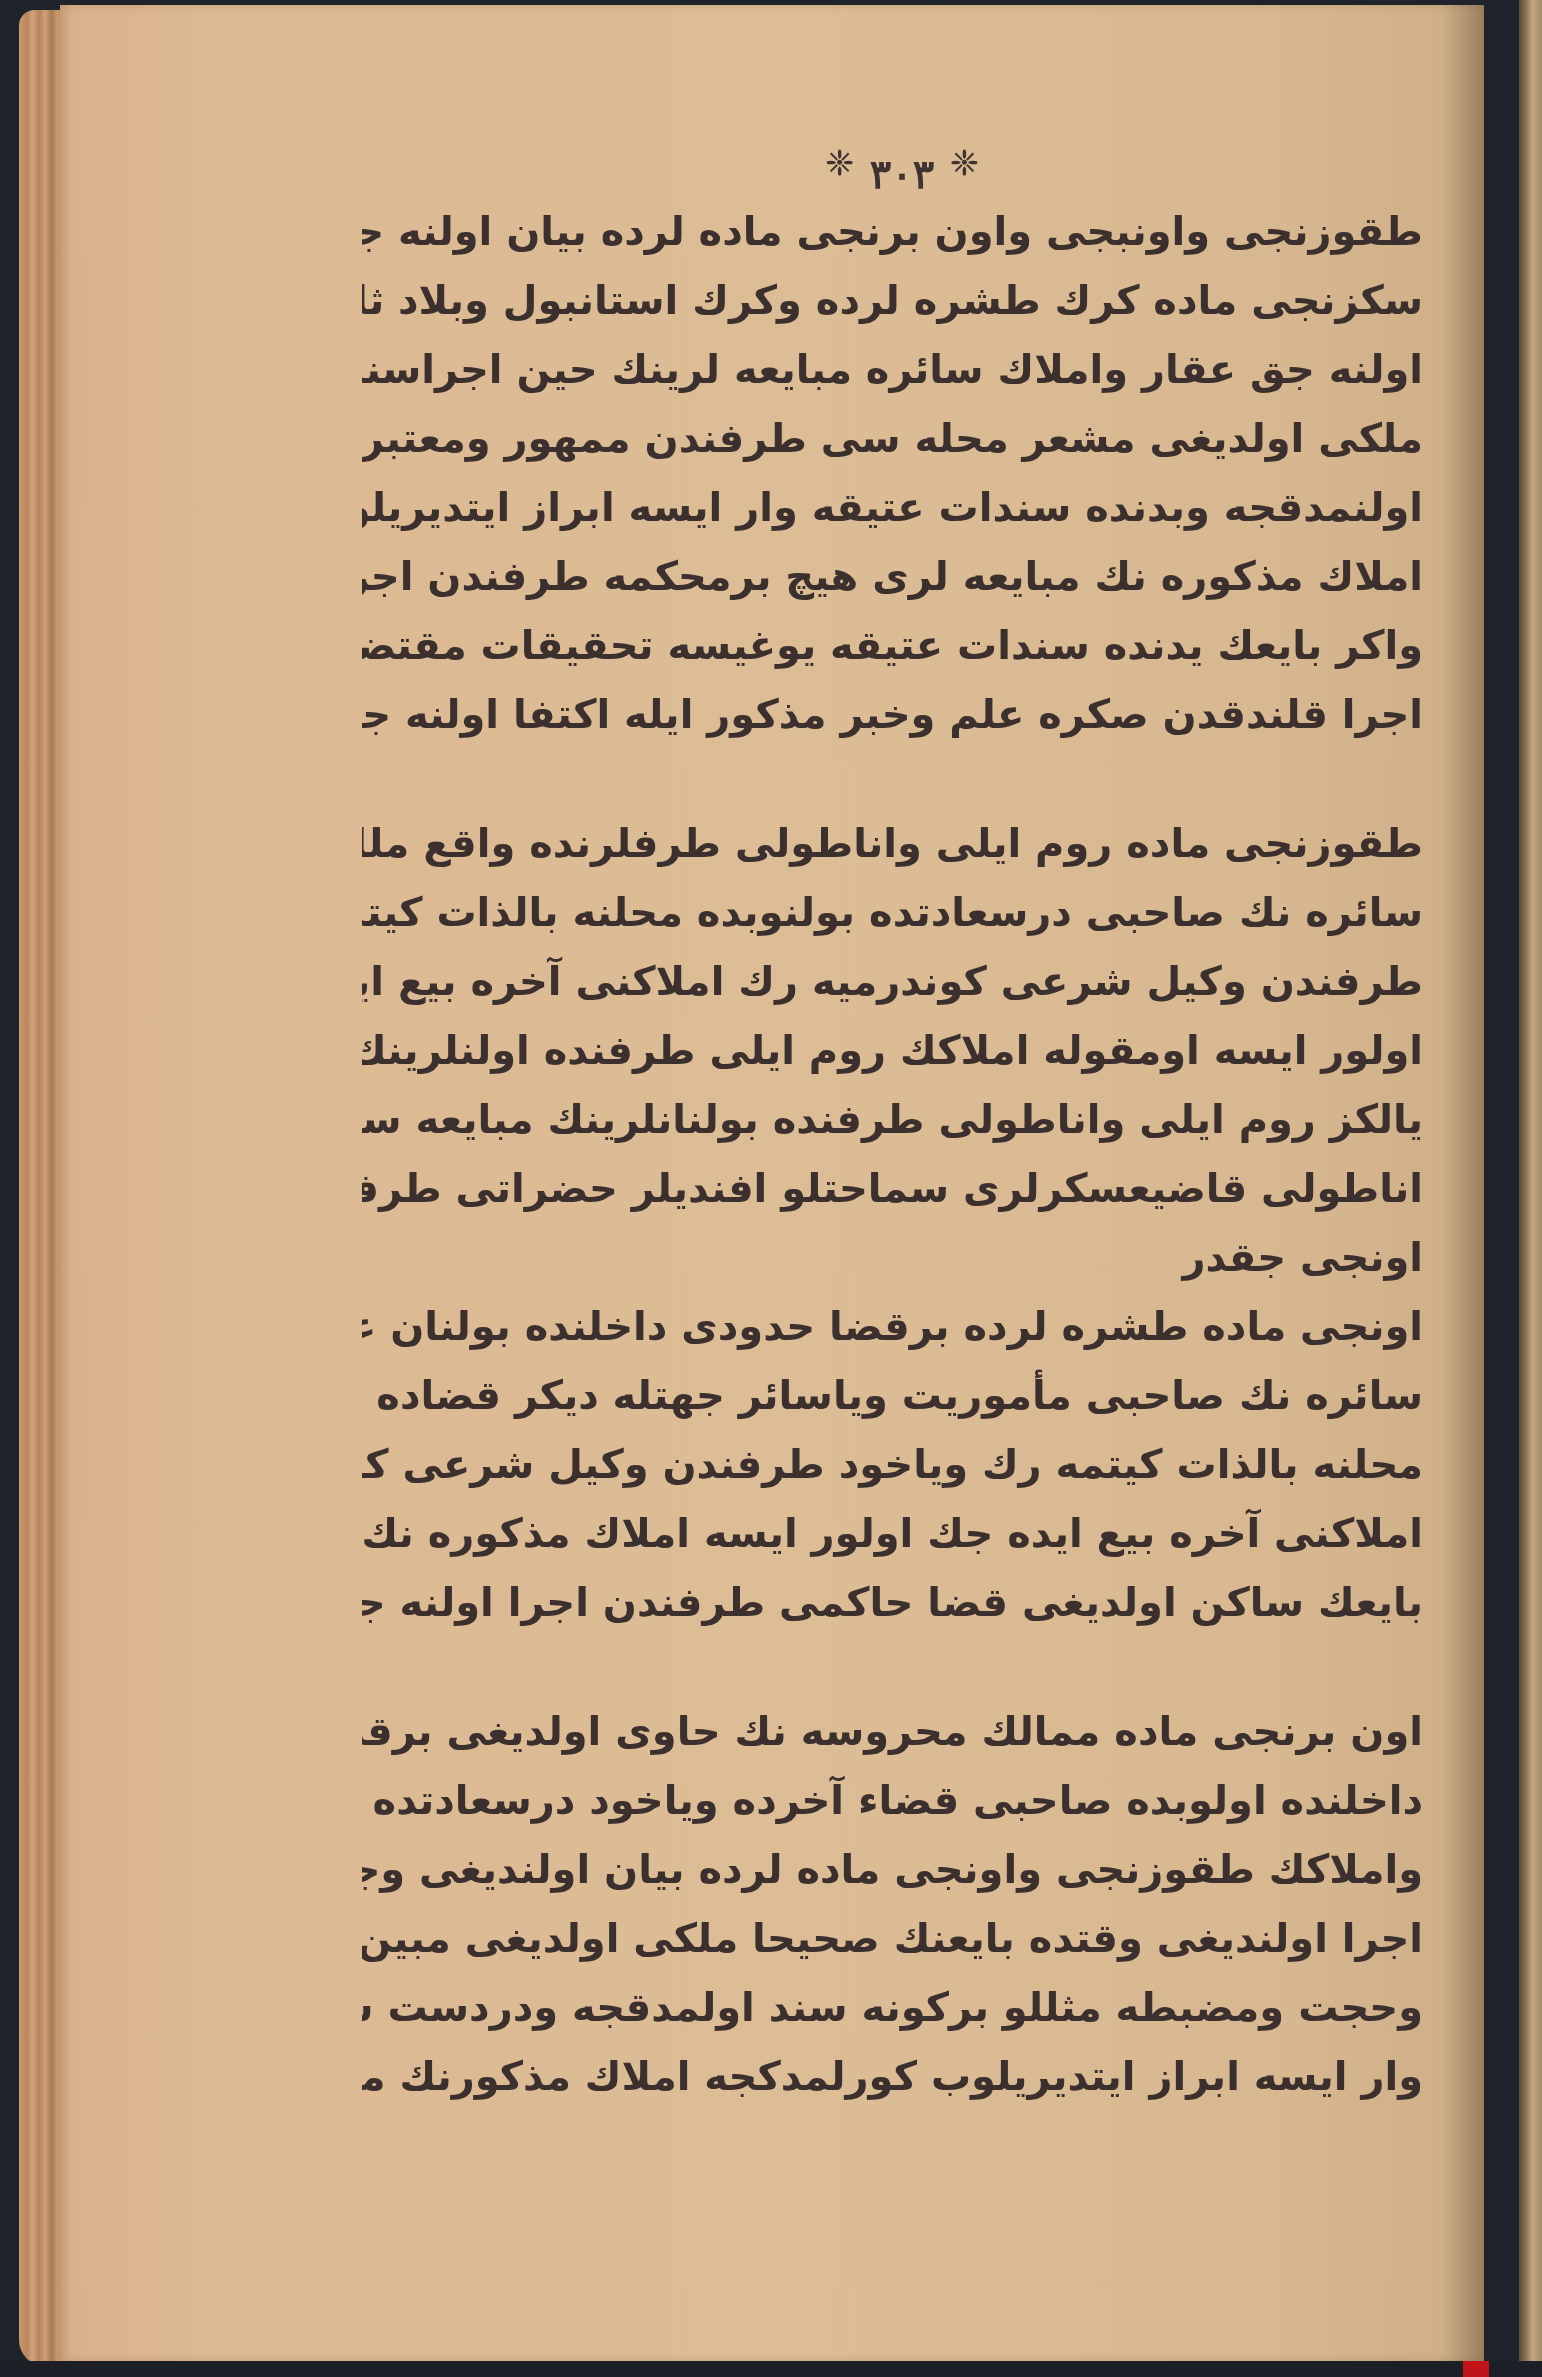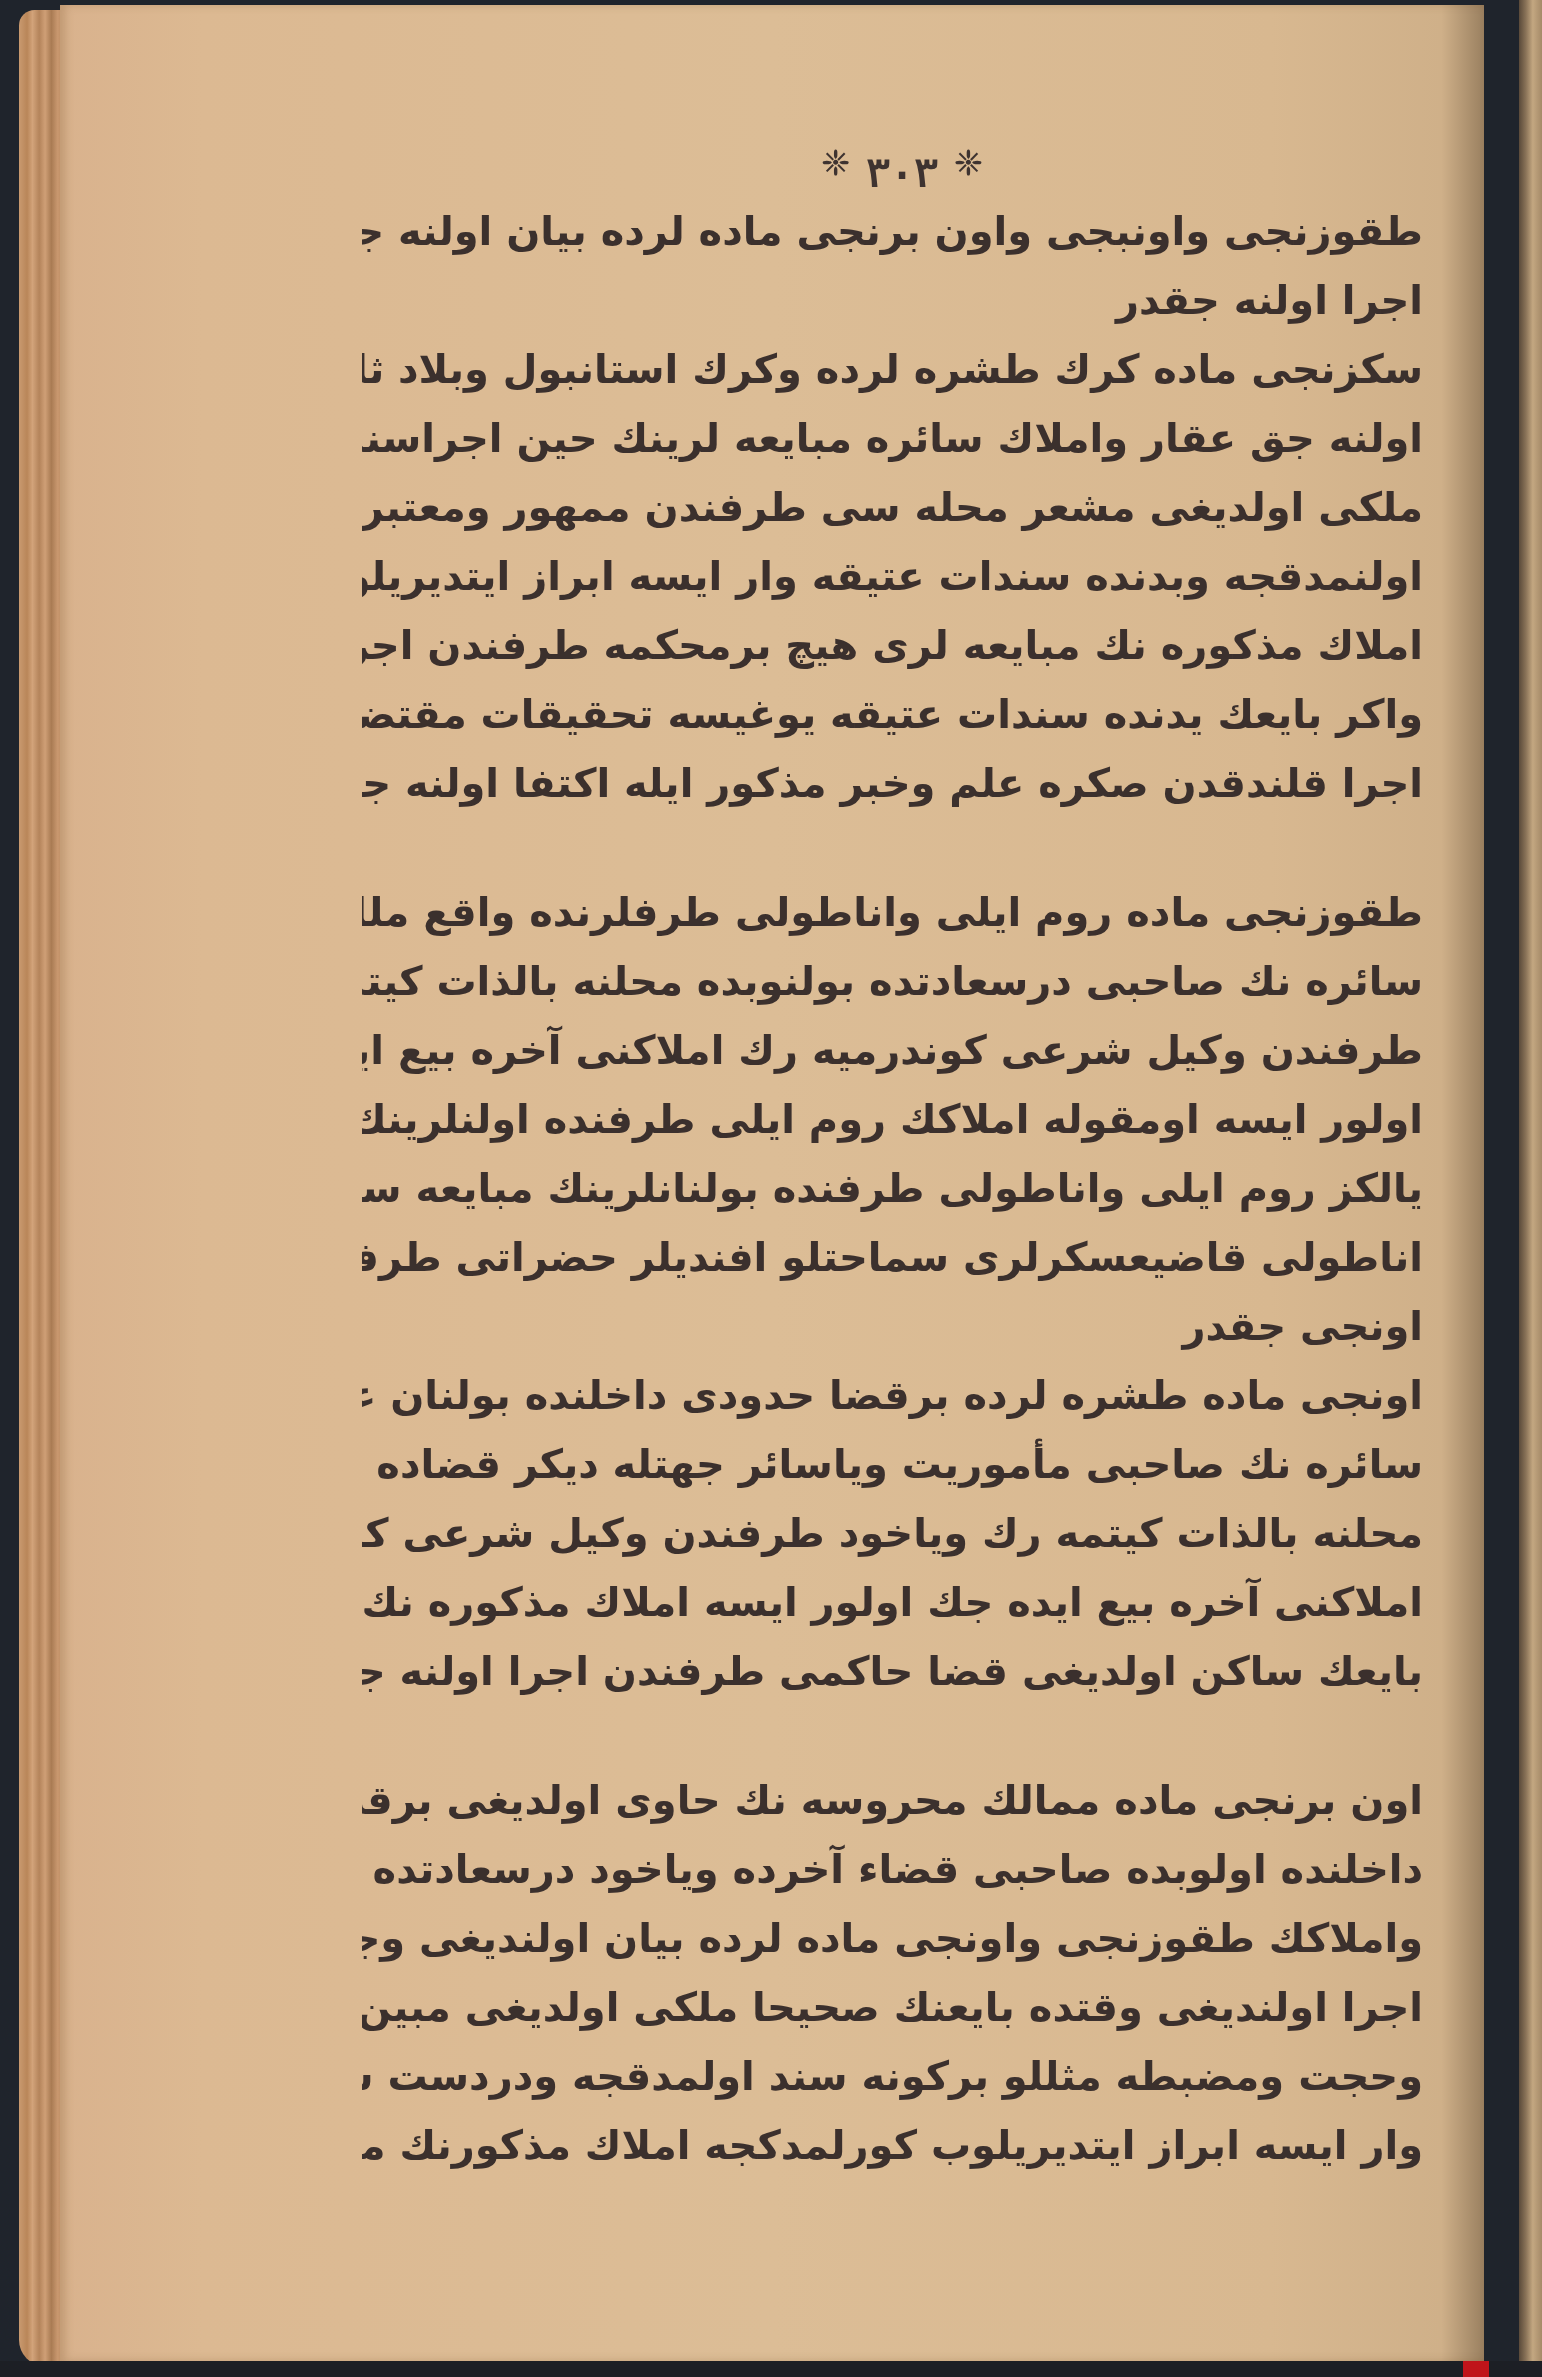--- a/index.html
+++ b/index.html
@@ -73,21 +73,21 @@
       color: #3e3330;
       direction: rtl;
     }
     .ornament {
       font-family: "DejaVu Sans", sans-serif;
       font-size: 35px;
       color: #3e3330;
       line-height: 1;
     }
     .page-number {
-      font-family: Liberation Mono, monospace;
+      font-family: Liberation Serif, serif;
       font-size: 40px;
       font-weight: bold;
       letter-spacing: 3.5px;
       color: #3e3330;
       margin-top: 21px;
     }
 
     .text-block {
       position: absolute;
       left: 362px;
@@ -130,21 +130,20 @@
   <div class="header">
     <span class="ornament">❈</span>
     <span class="page-number">٣٠٣</span>
     <span class="ornament">❈</span>
   </div>
 
   <div class="text-block">
 
     <div class="article">
       <div class="line">طقوزنجی واونبجی واون برنجی ماده لرده بیان اولنه جق اصوله توفیقا</div>
-      <div class="line last">اجرا اولنه جقدر</div>
     </div>
 
     <div class="article">
       <div class="line">سکزنجی ماده کرك طشره لرده وکرك استانبول وبلاد ثلثه ده مبایعه</div>
       <div class="line">اولنه جق عقار واملاك سائره مبایعه لرینك حین اجراسنده بایعك صحیحا</div>
       <div class="line">ملکی اولدیغی مشعر محله سی طرفندن ممهور ومعتبر علم وخبر اخذ</div>
       <div class="line">اولنمدقجه وبدنده سندات عتیقه وار ایسه ابراز ایتدیریلوب کورلمدکجه</div>
       <div class="line">املاك مذکوره نك مبایعه لری هیچ برمحکمه طرفندن اجرا اولنمیه جقدر</div>
       <div class="line">واکر بایعك یدنده سندات عتیقه یوغیسه تحقیقات مقتضیه کافیه</div>
       <div class="line last">اجرا قلندقدن صکره علم وخبر مذکور ایله اکتفا اولنه جقدر</div>

